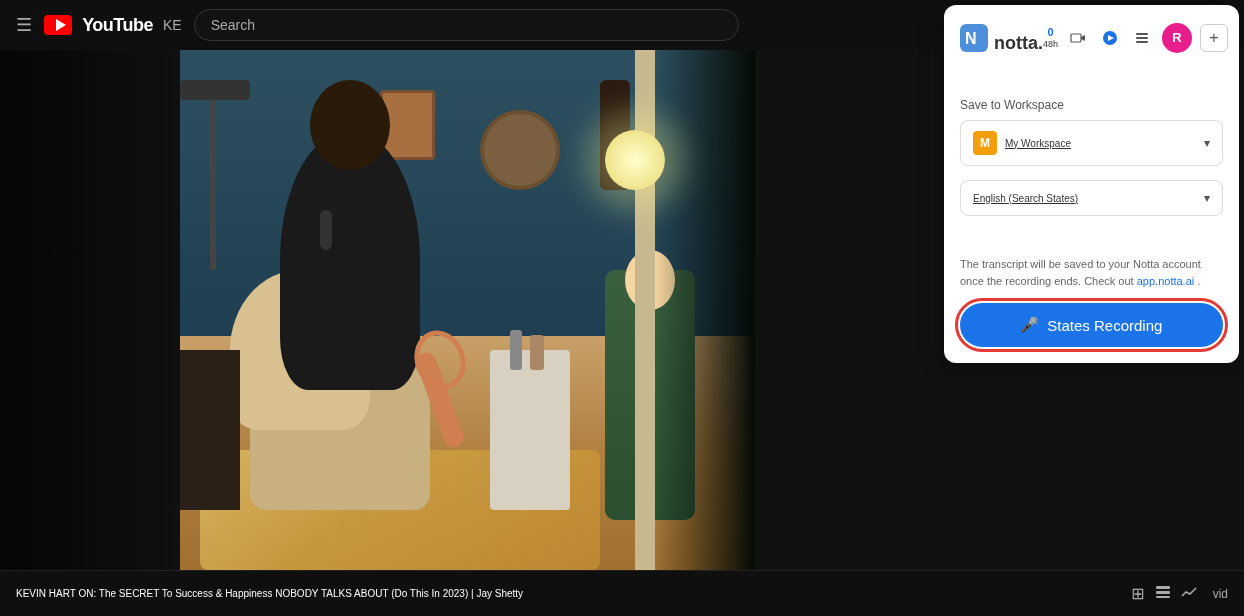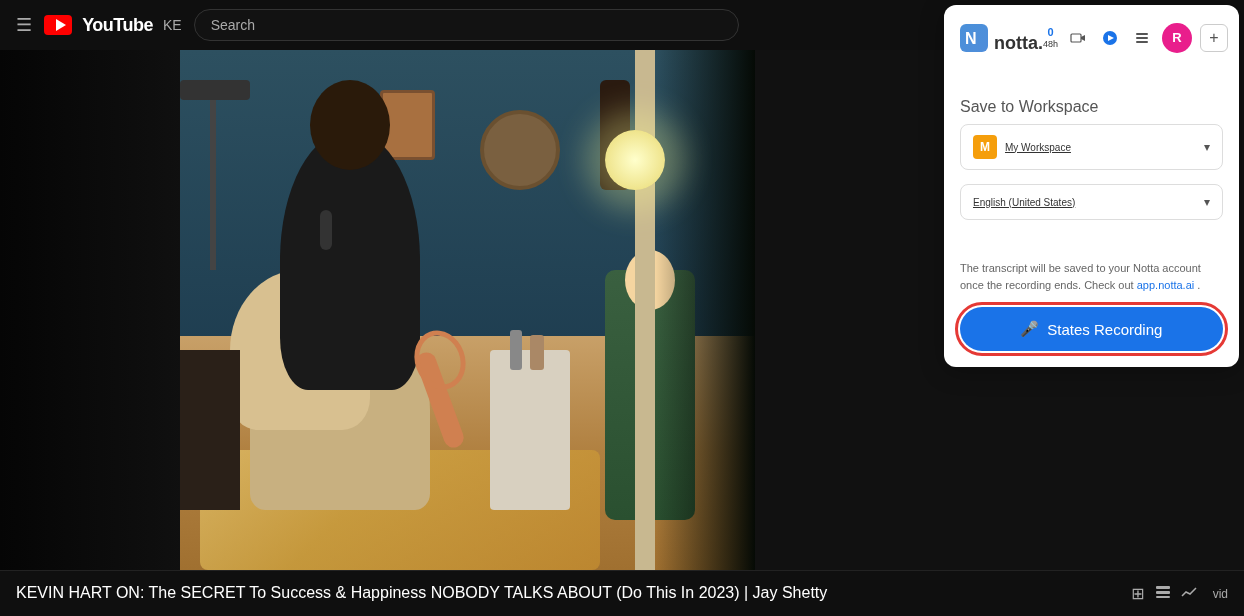--- a/index.html
+++ b/index.html
@@ -88,21 +88,21 @@
       height: 46px;
       background: #0f0f0f;
       display: flex;
       align-items: center;
       padding: 0 16px;
       gap: 8px;
       border-top: 1px solid #222;
     }
     .video-title {
       color: #fff;
-      font-size: 16px;
+      font-size: 10px;
       flex: 1;
       line-height: 1.3;
     }
     .bottom-icons {
       display: flex;
       align-items: center;
       gap: 10px;
       margin-right: 8px;
     }
     .bottom-icon {
@@ -200,21 +200,21 @@
       border-radius: 6px;
       display: flex;
       align-items: center;
       justify-content: center;
       cursor: pointer;
       font-size: 16px;
       color: #555;
     }
 
     .notta-label {
-      font-size: 16px;
+      font-size: 12px;
       color: #555;
       margin-bottom: 8px;
       margin-top: 44px;
     }
 
     .notta-dropdown {
       border: 1px solid #ddd;
       border-radius: 8px;
       padding: 10px 12px;
       display: flex;
@@ -420,21 +420,21 @@
     <div class="notta-dropdown-left">
       <div class="workspace-icon">
         <span>M</span>
       </div>
       <span class="notta-dropdown-text">My Workspace</span>
     </div>
     <span class="chevron-down">▾</span>
   </div>
 
   <div class="notta-dropdown">
-    <span class="notta-dropdown-text">English (United States)</span>
+    <span class="notta-dropdown-text">English (Search States)</span>
     <span class="chevron-down">▾</span>
   </div>
 
   <div class="notta-info">
     <span>The transcript will be saved to your Notta account once the recording ends. Check out</span>
     <a href="#">app.notta.ai</a>
     <span> .</span>
   </div>
 
   <button class="start-recording-btn">

